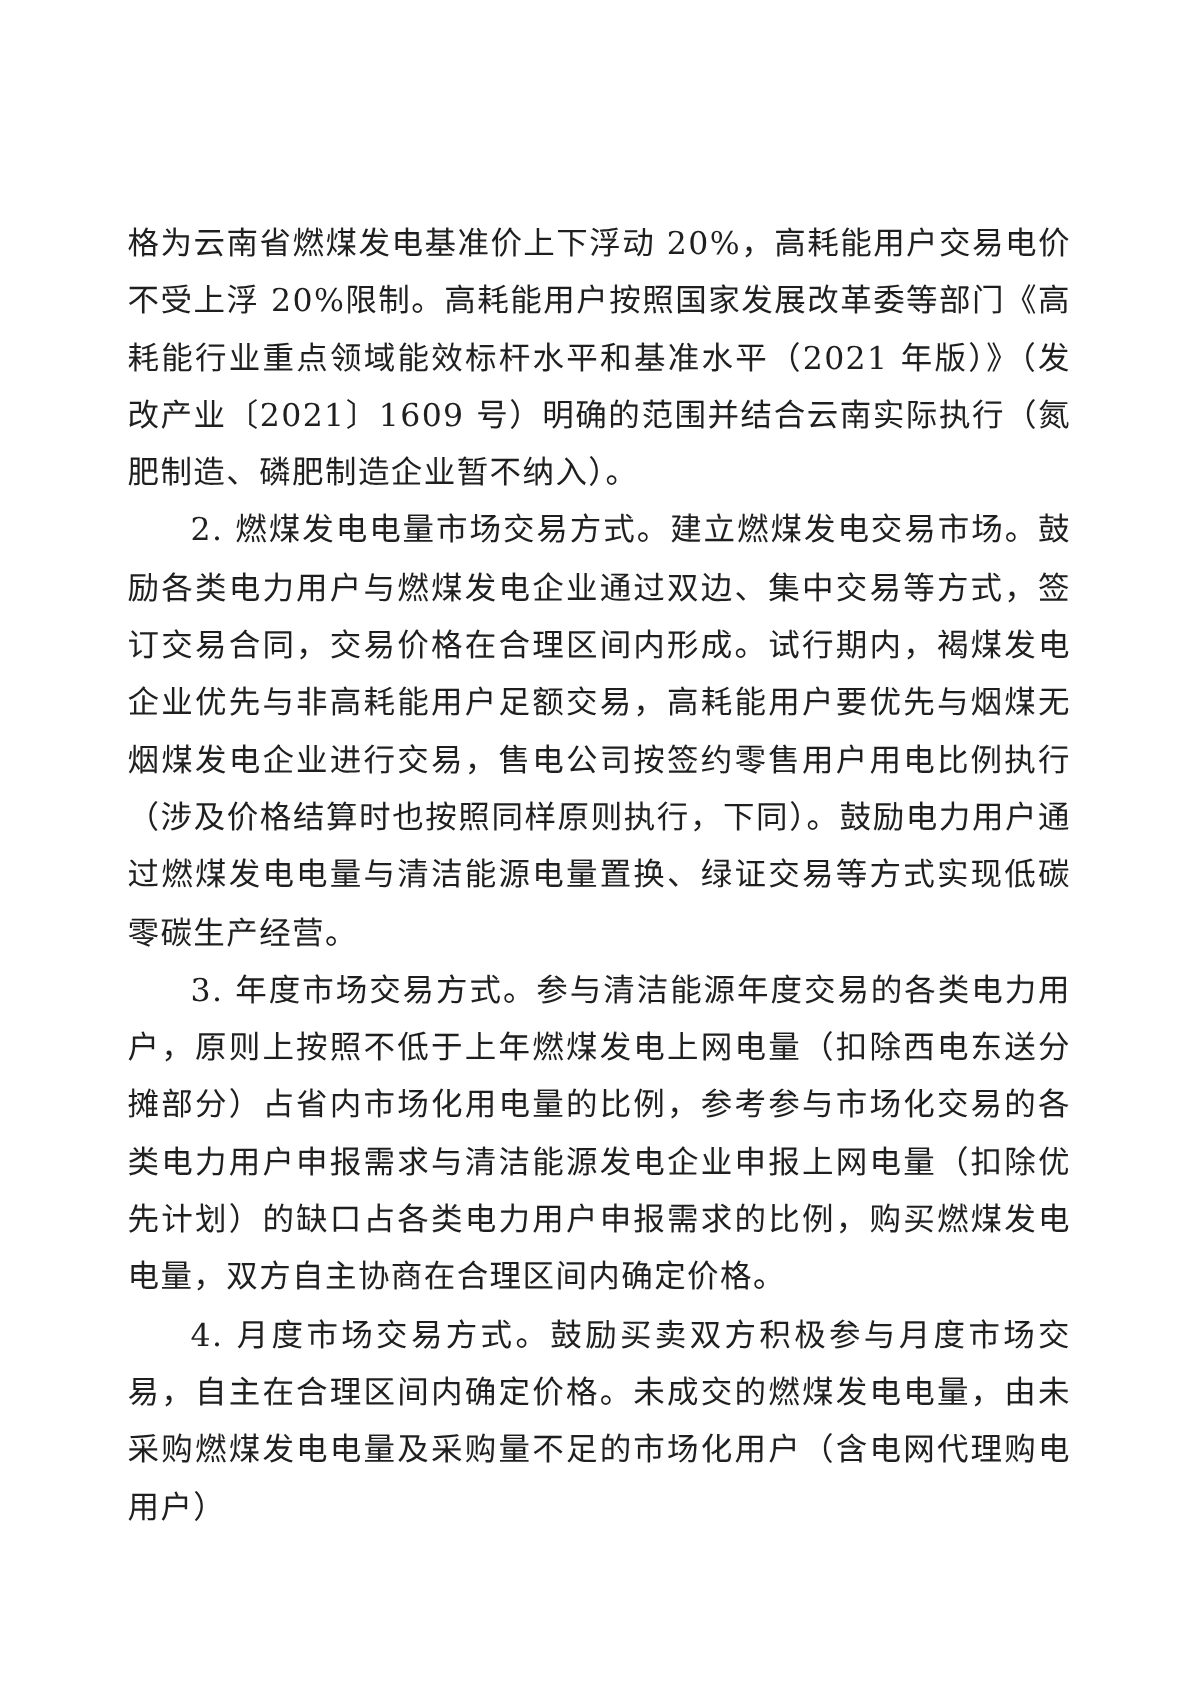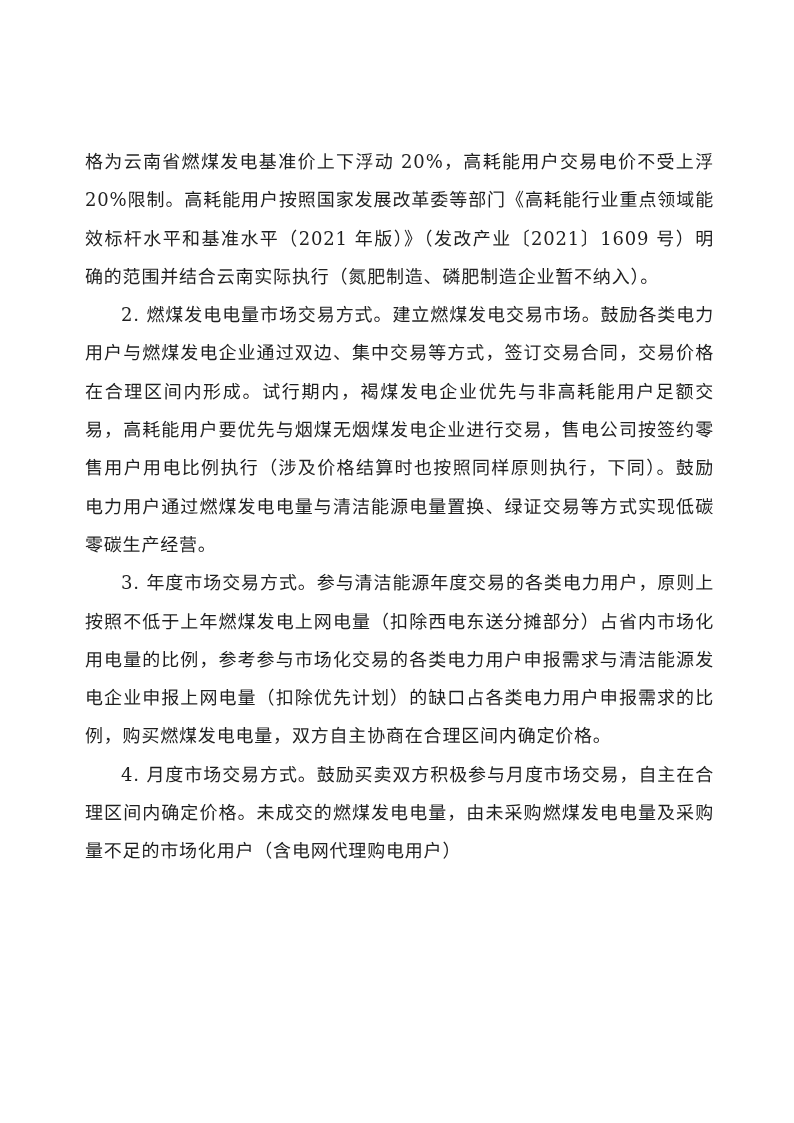--- a/index.html
+++ b/index.html
@@ -15,21 +15,21 @@
     background: #ffffff;
     overflow: hidden;
     font-family: "DejaVu Serif", "Liberation Serif", serif;
   }
   .doc-body {
     position: absolute;
     left: 85px;
     top: 143px;
     width: 629px;
     color: #1f1f1f;
-    font-size: 18px;
+    font-size: 21px;
     line-height: 38.3px;
     letter-spacing: 0.045em;
     text-align: justify;
     text-justify: inter-ideograph;
   }
   .doc-body p.para {
     margin: 0;
     padding: 0;
     word-break: break-all;
   }

